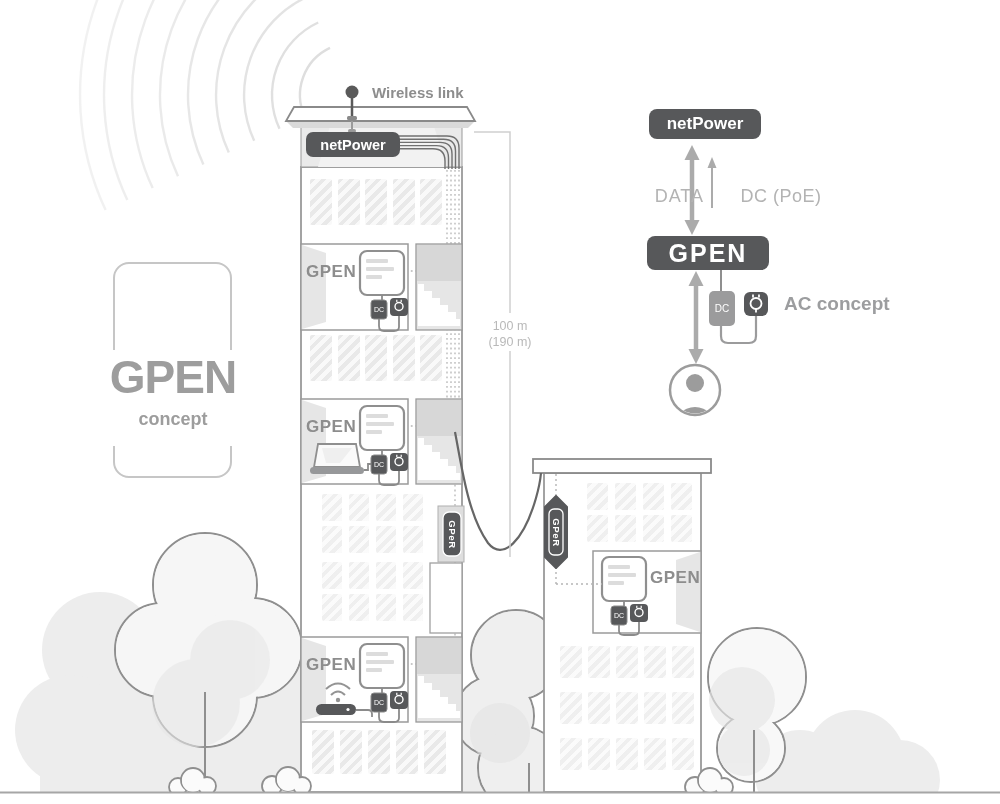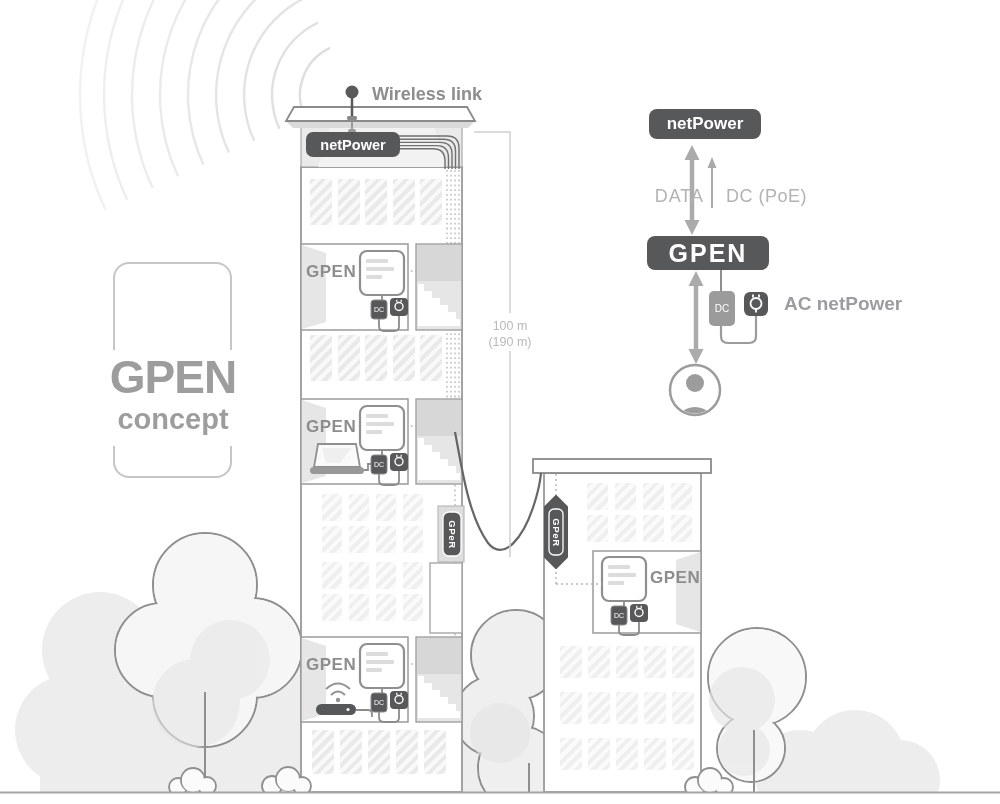--- a/index.html
+++ b/index.html
@@ -3,21 +3,21 @@
 <meta charset="utf-8">
 <style>
   html,body{margin:0;padding:0;background:#fff;}
   #stage{position:relative;width:1000px;height:804px;background:#fff;overflow:hidden;
          font-family:"Liberation Sans","DejaVu Sans",sans-serif;}
   #scene-svg{position:absolute;left:0;top:0;}
   .abs{position:absolute;}
   .badge{position:absolute;background:#57585a;color:#fff;font-weight:bold;
          display:flex;align-items:center;justify-content:center;}
   .room-label{position:absolute;color:#8d8d8d;font-weight:bold;font-size:17px;letter-spacing:.5px;}
-  .flow-label{position:absolute;font-size:18px;color:#b3b3b3;letter-spacing:.5px;}
+  .flow-label{position:absolute;font-size:18px;color:#b3b3b3;letter-spacing:.5px;text-align:center;}
   .bold-gray{position:absolute;font-size:19px;font-weight:bold;color:#9c9d9f;line-height:22px;}
   .dc-chip-text{position:absolute;color:#fff;font-weight:normal;display:flex;
                 align-items:center;justify-content:center;}
   .gper{position:absolute;display:flex;align-items:center;justify-content:center;}
   .gper span{transform:rotate(90deg);white-space:nowrap;color:#fff;font-weight:bold;
              font-size:9.5px;letter-spacing:.6px;}
   .window{position:absolute;border-radius:2px;
           background:repeating-linear-gradient(135deg,#e9e9e9 0 4px,#f9f9f9 4px 8px);}
   .win-light{opacity:.72;}
   .card{position:absolute;border:2px solid #c6c6c6;border-radius:16px;background:#fff;}
@@ -352,21 +352,21 @@
       </g>
     </g>
   </g>
 
   <g fill="none" stroke="#b3b3b3" stroke-linecap="round">
     <path d="M 159,291 C 157,307 166,320 184,325" stroke-width="5"></path>
     <path d="M 174,288 C 173,300 180,311 193,315" stroke-width="4"></path>
   </g>
 </svg>
 
-<div class="abs" style="left:372px;top:84px;width:120px;font-size:18px;font-weight:bold;color:#8d8d8d;">Wireless link</div>
+<div class="abs" style="left:372px;top:84px;width:120px;font-size:15px;font-weight:bold;color:#8d8d8d;">Wireless link</div>
 
 <div class="badge" style="left:306px;top:132px;width:94px;height:25px;border-radius:7px;font-size:14.5px;">netPower</div>
 
 <div class="room-label" style="left:306px;top:262px;">GPEN</div>
 <div class="room-label" style="left:306px;top:417px;">GPEN</div>
 <div class="room-label" style="left:306px;top:655px;">GPEN</div>
 <div class="room-label" style="left:650px;top:568px;">GPEN</div>
 
 <div class="gper" style="left:443px;top:512px;width:18px;height:44px;">
   <span>GPeR</span>
@@ -384,27 +384,27 @@
 <div class="abs" style="left:468px;top:318px;width:84px;text-align:center;font-size:12.5px;color:#b9b9b9;line-height:16px;">
   <div>100 m</div>
   <div>(190 m)</div>
 </div>
 
 <div class="badge" style="left:649px;top:109px;width:112px;height:30px;border-radius:8px;font-size:17px;">netPower</div>
 <div class="flow-label" style="left:624px;top:186px;width:80px;text-align:right;letter-spacing:1px;">DATA</div>
 <div class="flow-label" style="left:726px;top:186px;width:110px;">DC (PoE)</div>
 <div class="badge" style="left:647px;top:236px;width:122px;height:34px;border-radius:8px;font-size:25px;letter-spacing:2px;">GPEN</div>
 <div class="bold-gray" style="left:784px;top:293px;width:160px;">
-  <div>AC netPower</div>
+  <div>AC concept</div>
 </div>
 
 <div class="card" style="left:113px;top:262px;width:115px;height:212px;"></div>
 <div class="abs" style="left:85px;top:350px;width:176px;height:96px;background:#fff;"></div>
 <div class="logo-title" style="left:85px;top:352px;width:176px;font-size:46px;letter-spacing:-1px;line-height:50px;">GPEN</div>
-<div class="logo-title" style="left:85px;top:404px;width:176px;font-size:29px;line-height:30px;">concept</div>
+<div class="logo-title" style="left:85px;top:404px;width:176px;font-size:18px;line-height:30px;">concept</div>
 
 <div class="window " style="left: 310px; top: 179px; width: 22px; height: 46px;"></div>
     <div class="window " style="left: 337.5px; top: 179px; width: 22px; height: 46px;"></div>
     <div class="window " style="left: 365px; top: 179px; width: 22px; height: 46px;"></div>
     <div class="window " style="left: 392.5px; top: 179px; width: 22px; height: 46px;"></div>
     <div class="window " style="left: 420px; top: 179px; width: 22px; height: 46px;"></div>
     <div class="window " style="left: 310px; top: 335px; width: 22px; height: 46px;"></div>
     <div class="window " style="left: 337.5px; top: 335px; width: 22px; height: 46px;"></div>
     <div class="window " style="left: 365px; top: 335px; width: 22px; height: 46px;"></div>
     <div class="window " style="left: 392.5px; top: 335px; width: 22px; height: 46px;"></div>

